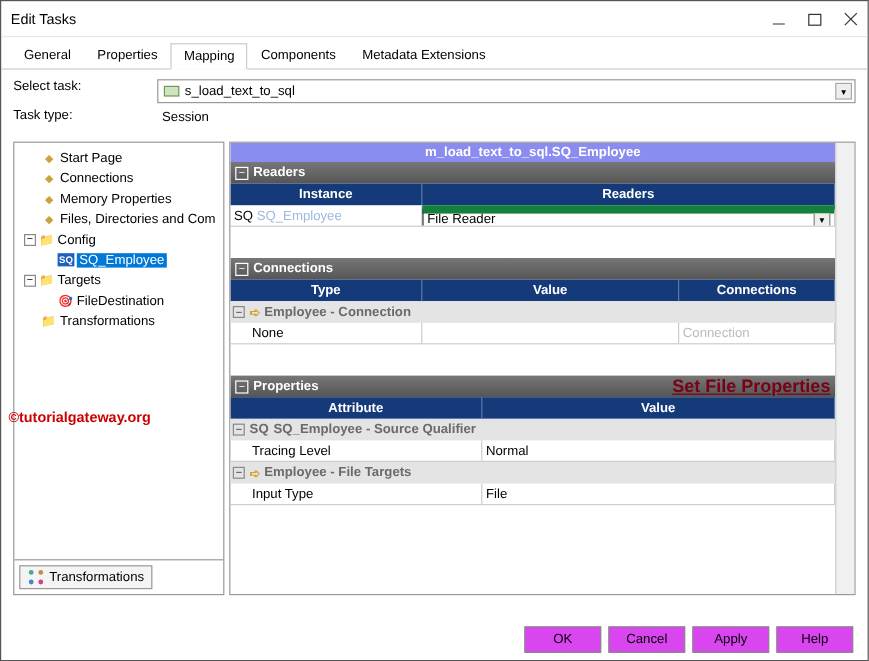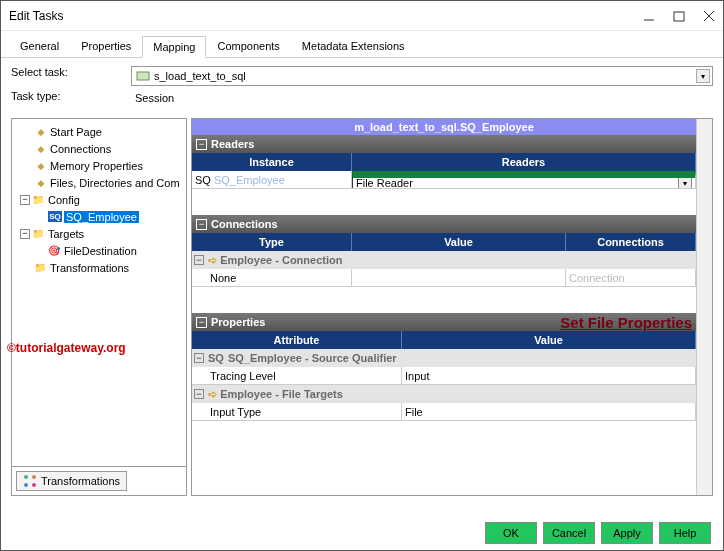--- a/index.html
+++ b/index.html
@@ -44,21 +44,21 @@
 .col-hdrs { display:flex; background:#143a7a; color:#fff; font-weight:bold; height:18px; }
 .col-hdrs .ch { border-right:1px solid #5a7ab0; display:flex; align-items:center; justify-content:center; }
 .grid-row { display:flex; height:18px; border-bottom:1px solid #ccc; align-items:stretch; }
 .grid-row .cell { border-right:1px solid #ccc; display:flex; align-items:center; padding:0 3px; overflow:hidden;}
 .grp-hdr { background:#e4e4e4; display:flex; align-items:center; height:18px; padding-left:2px; font-weight:bold; color:#6a6a6a;}
 .grp-hdr .exp-box { width:10px;height:10px;border:1px solid #888;display:inline-flex;align-items:center;justify-content:center;font-size:9px;margin-right:4px;}
 .sep { height: 26px; }
 .scrollbar { width:16px; background:#f0f0f0; border-left:1px solid #ccc; }
 
 .btnbar { position:absolute; bottom:6px; right:12px; display:flex; gap:6px; }
-.btnbar button { width:52px; height:22px; border:1px solid #888; background:#22c55e; cursor:pointer; }
+.btnbar button { width:64px; height:22px; border:1px solid #888; background:#d946ef; cursor:pointer; }
 
 .watermark { position:absolute; left:6px; top:340px; color:#c00; font-weight:bold; font-size:12px;}
 
 svg { display:block; }
 </style>
 </head>
 <body>
 
 <div class="titlebar">
   <span class="title">Edit Tasks</span>
@@ -243,21 +243,21 @@
         <div class="grp-hdr">
           <span class="exp-box">−</span>
           <span class="sq" style="margin-right:4px;">SQ</span>
           <span>SQ_Employee - Source Qualifier</span>
         </div>
         <div class="grid-row">
           <div class="cell" style="width:210px;padding-left:18px;">
               <span>Tracing Level</span>
             </div>
           <div class="cell" style="flex:1">
-              <span>Input</span>
+              <span>Normal</span>
             </div>
         </div>
         <div class="grp-hdr">
           <span class="exp-box">−</span>
           <span style="color:#d8a030;margin-right:3px;">➪</span>
           <span>Employee - File Targets</span>
         </div>
         <div class="grid-row">
           <div class="cell" style="width:210px;padding-left:18px;">
               <span>Input Type</span>

